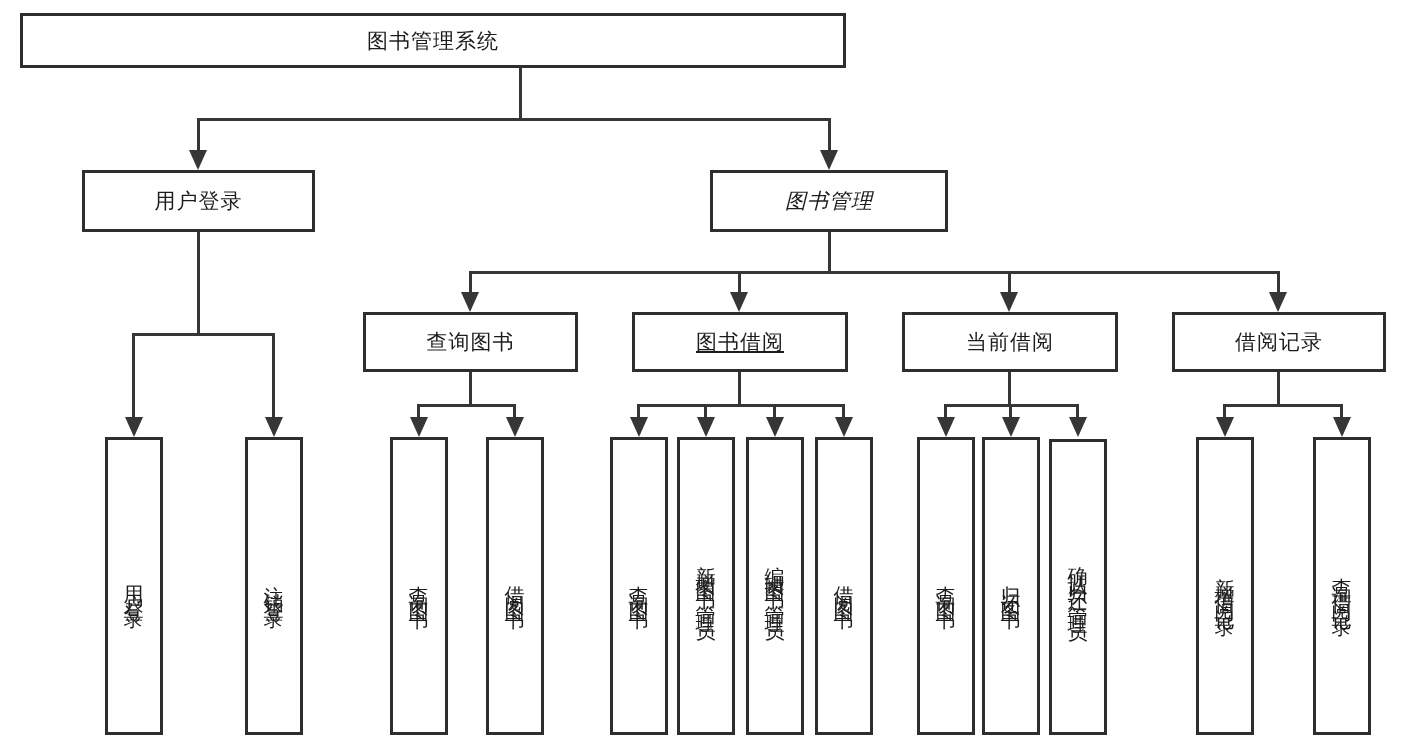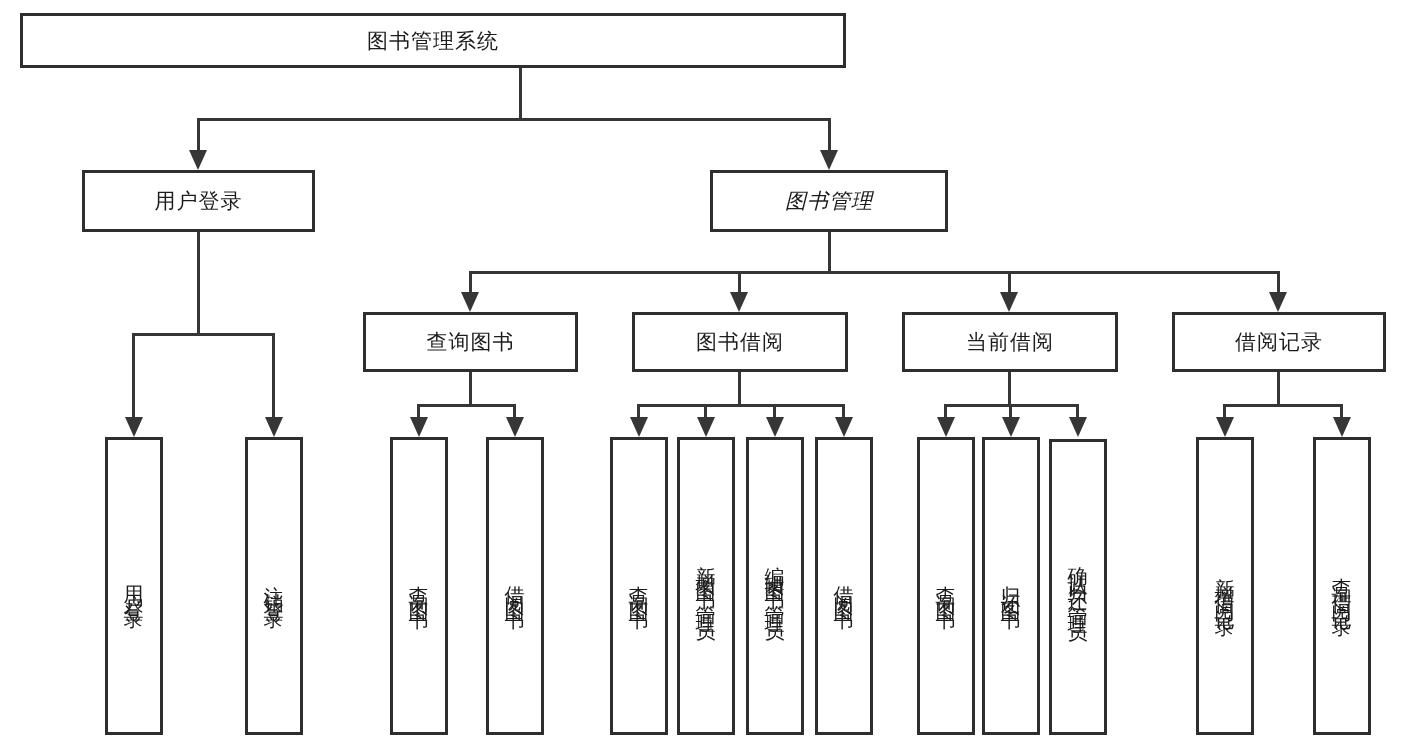--- a/index.html
+++ b/index.html
@@ -89,21 +89,21 @@
   <div class="vl" style="left:738px;top:271px;height:25px;"></div>
   <div class="ar" style="left:730px;top:292px;"></div>
   <div class="vl" style="left:1008px;top:271px;height:25px;"></div>
   <div class="ar" style="left:1000px;top:292px;"></div>
   <div class="vl" style="left:1277px;top:271px;height:25px;"></div>
   <div class="ar" style="left:1269px;top:292px;"></div>
 
   <div class="box" style="left:363px;top:312px;width:215px;height:60px;">
     <span>查询图书</span>
   </div>
-  <div class="box" style="left:632px;top:312px;width:216px;height:60px;">
+  <div class="box" style="left:632px;top:312px;width:216px;height:60px;text-decoration:underline;">
     <span>图书借阅</span>
   </div>
   <div class="box" style="left:902px;top:312px;width:216px;height:60px;">
     <span>当前借阅</span>
   </div>
   <div class="box" style="left:1172px;top:312px;width:214px;height:60px;">
     <span>借阅记录</span>
   </div>
 
   <div class="vl" style="left:469px;top:372px;height:34px;"></div>

